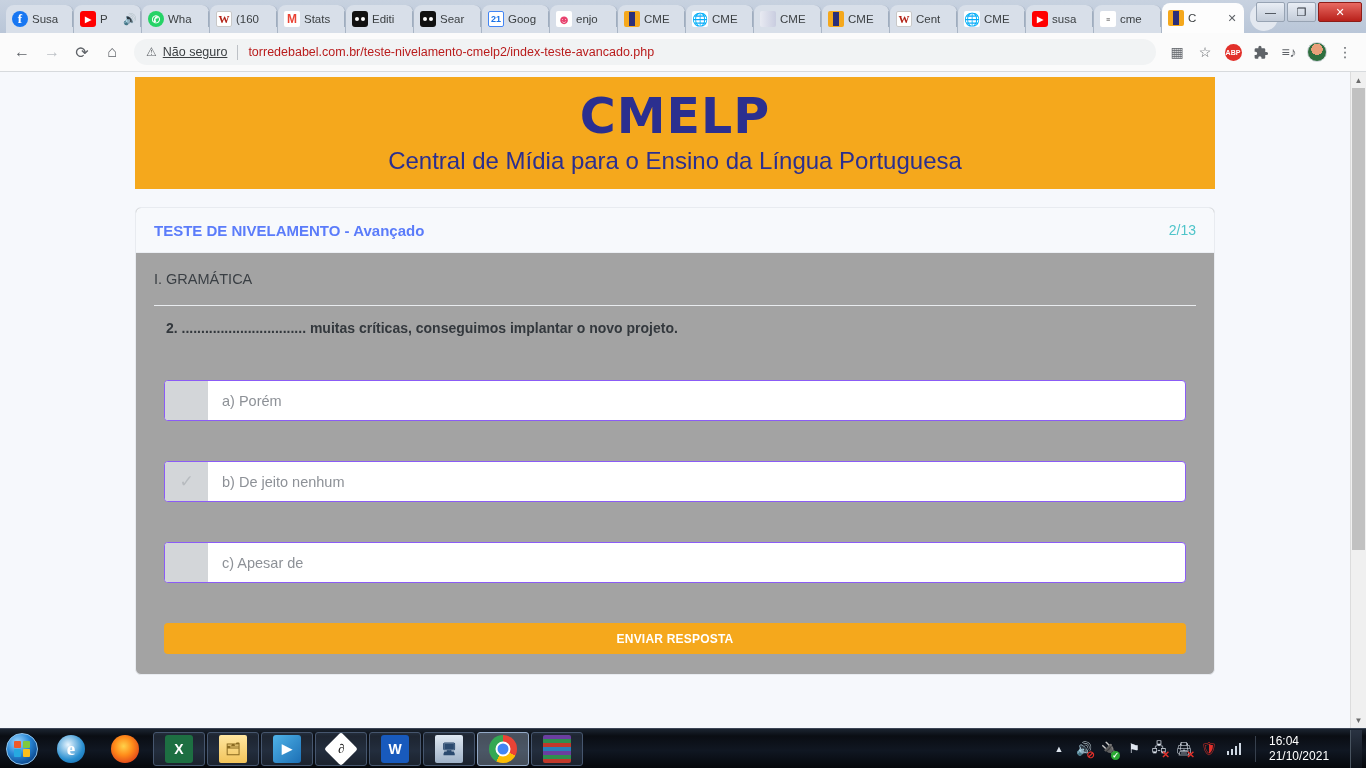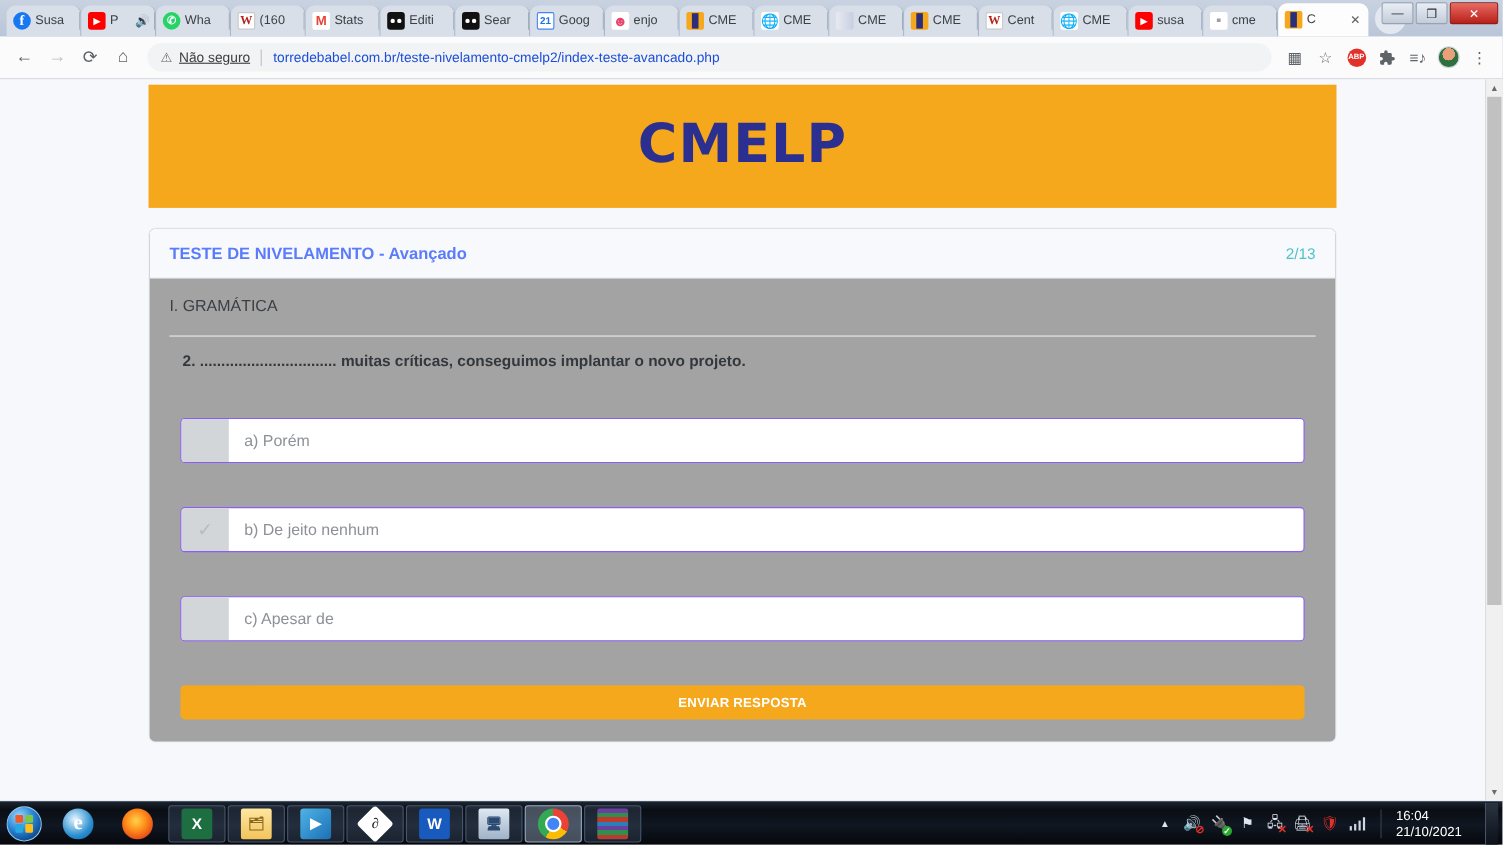--- a/index.html
+++ b/index.html
@@ -91,21 +91,21 @@
             color:#5f6368; font-size:16px; border-radius:50%; }
   .navbtn.fwd { color:#bdc1c6; }
   .urlbar {
     flex: 1; height: 26px; background: #f1f3f4; border-radius: 13px;
     display: flex; align-items: center; padding: 0 12px; gap: 6px;
     margin: 0 6px;
   }
   .warn-icon { color:#5f6368; font-size:12px; }
   .not-secure { font-size: 12.5px; color: #3c4043; text-decoration: underline; }
   .url-sep { width:1px; height:15px; background:#bdc1c6; margin: 0 4px; }
-  .url-text { font-size: 12.5px; color: #1d4ed8; text-align: right; }
+  .url-text { font-size: 12.5px; color: #b91c1c; text-align: right; }
   .toolicon { width: 26px; height: 26px; display:flex;align-items:center;justify-content:center;
               color:#5f6368; font-size:14px; }
   .abp { width:17px;height:17px;border-radius:50%;background:#e2302a;color:#fff;
          font-size:7px;font-weight:bold;display:flex;align-items:center;justify-content:center;}
   .avatar{width:20px;height:20px;border-radius:50%;
           background: radial-gradient(circle at 50% 35%, #e8a07a 0 38%, #2f6f3f 39% 100%);
           border:1px solid #cfd4da;}
 
   
   .viewport { flex: 1; background: #f6f8fc; position: relative; overflow: hidden; display:flex;}
@@ -387,20 +387,21 @@
         <span class="avatar"></span>
       </div>
     <div class="toolicon">⋮</div>
   </div>
 
   <div class="viewport">
     <div class="pagearea">
 
       <div class="banner">
         <div class="banner-logo">CMELP</div>
+        <div class="banner-sub">Central de Mídia para o Ensino da Língua Portuguesa</div>
       </div>
 
       <div class="card">
         <div class="card-head">
           <div class="card-title">TESTE DE NIVELAMENTO - Avançado</div>
           <div class="card-counter">2/13</div>
         </div>
 
         <div class="card-body">
           <div class="section-title">I. GRAMÁTICA</div>

